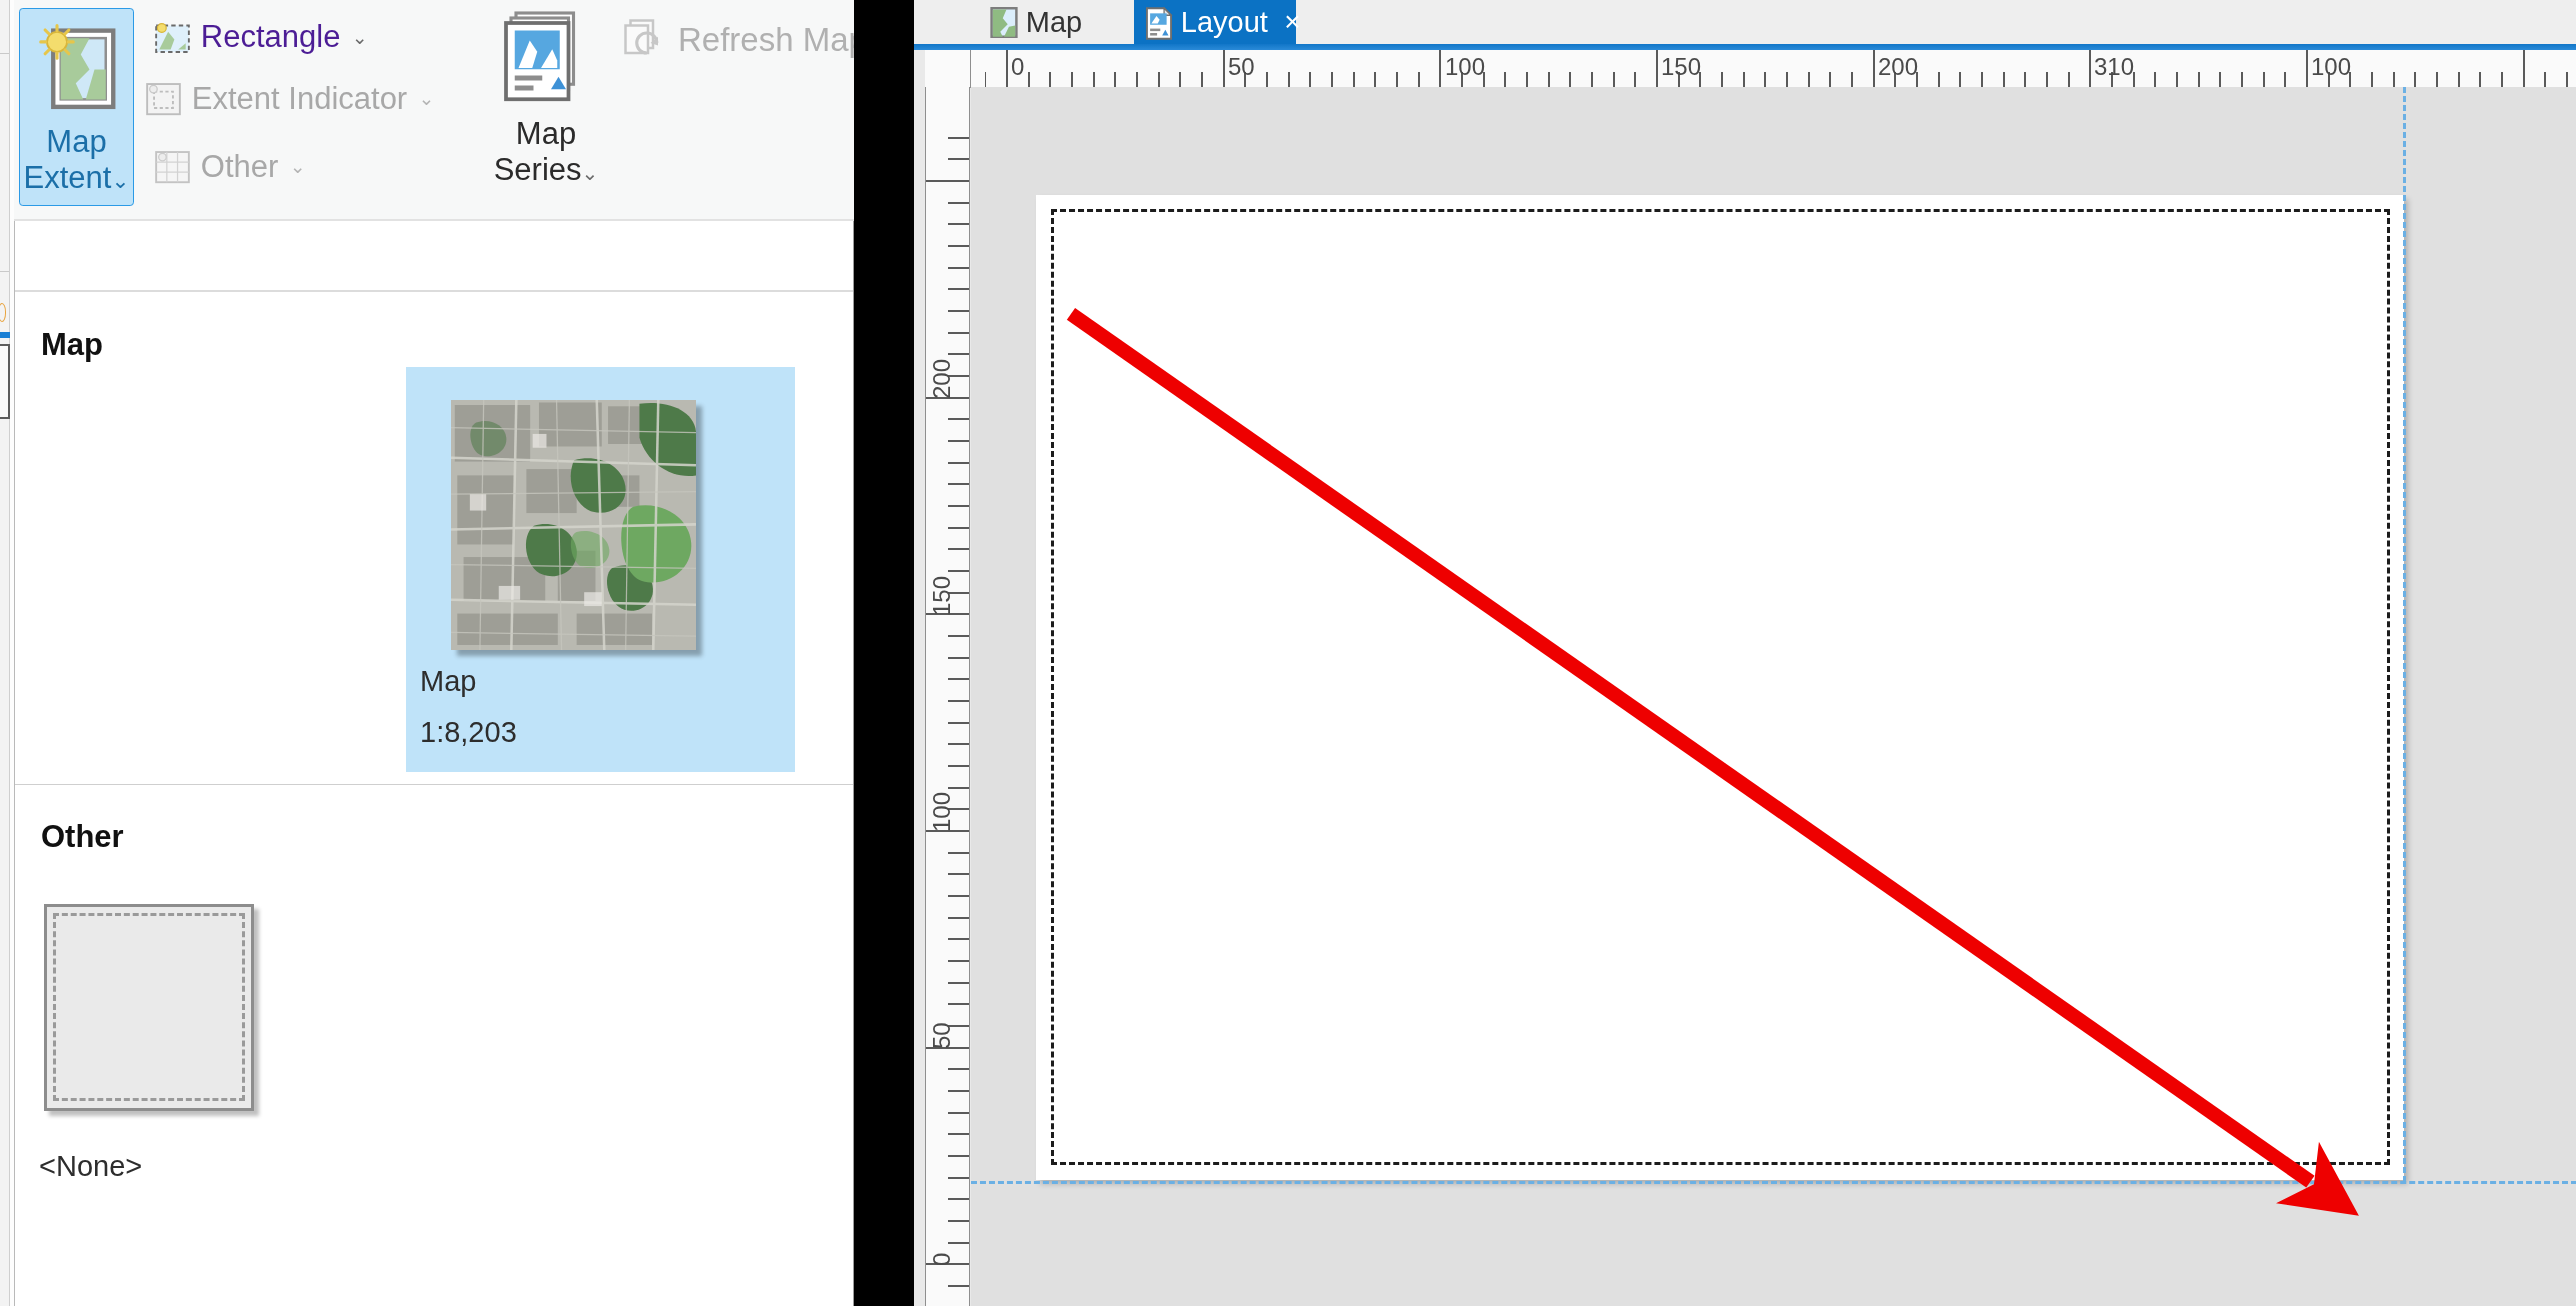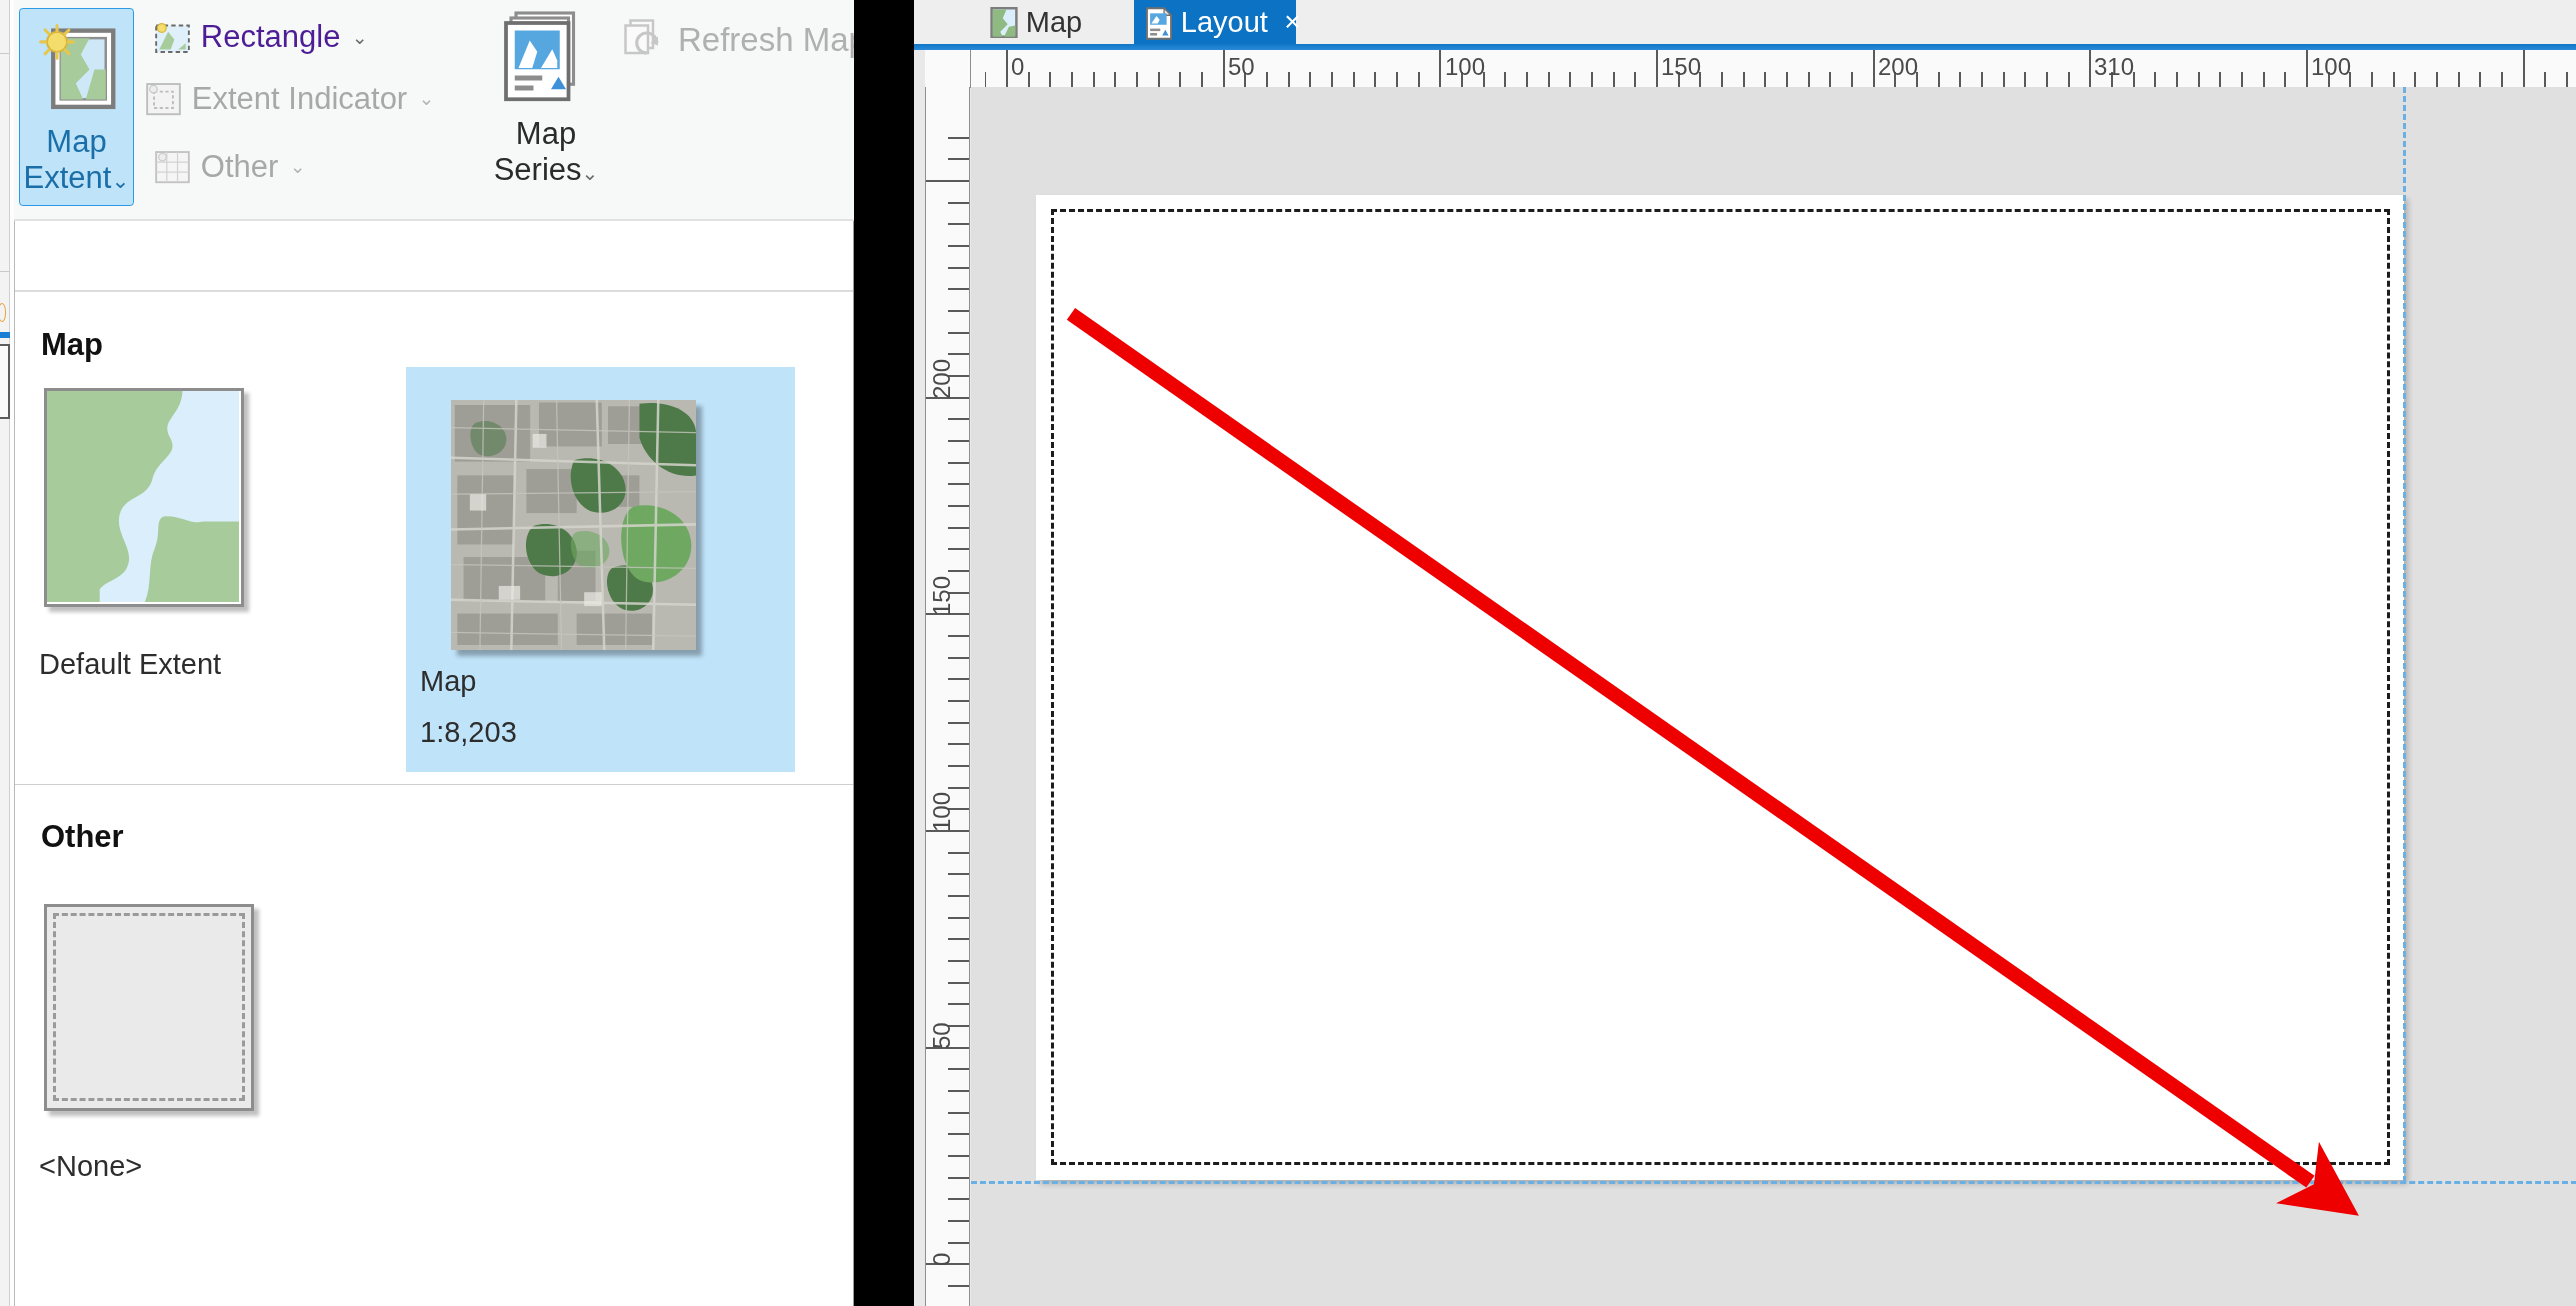--- a/index.html
+++ b/index.html
@@ -225,33 +225,20 @@
       <span class="cmd-txt">Refresh Map S</span>
     </div>
   </div>
   <div id="ribbon-underline"></div>
 
   <div id="gallery">
     <div id="gallery-top-rule"></div>
 
     <div class="sec-title" style="left:26px;top:106px;">Map</div>
 
-    <div class="gal-item" style="left:24px;top:144px;width:352px;height:515px;">
-      <div class="thumb-default" style="left:5px;top:22.6px;">
-        <svg width="192" height="211" viewBox="0 0 306 336" style="display:block">
-          <rect x="0" y="0" width="306" height="336" fill="#dbeefb"></rect>
-          <path d="M0 0 L216 0 C214 40 180 46 196 74 C212 102 176 108 168 140
-                   C160 172 124 166 116 196 C108 226 136 248 130 274
-                   C124 300 96 300 84 316 L84 336 L0 336 Z" fill="#a8cb9b"></path>
-          <path d="M186 200 C208 196 232 214 248 208 L306 208 L306 336 L156 336
-                   C168 308 160 276 172 250 C182 226 172 206 186 200 Z" fill="#a8cb9b"></path>
-        </svg>
-      </div>
-      <div class="gal-caption" style="position:absolute;left:0;top:283px;">Default Extent</div>
-    </div>
 
     <div class="gal-item selected" style="left:391px;top:146px;width:389px;height:405px;">
       <div class="thumb-map" style="left:45px;top:33px;">
         <svg width="245" height="250" viewBox="0 0 390 398" style="display:block">
           <rect width="390" height="398" fill="#b9b9b1"></rect>
           <g fill="#9e9e96">
             <rect x="0" y="0" width="390" height="398" opacity="0"></rect>
             <rect x="6" y="8" width="120" height="90"></rect>
               <rect x="140" y="4" width="100" height="70"></rect>
             <rect x="250" y="10" width="60" height="60"></rect>

